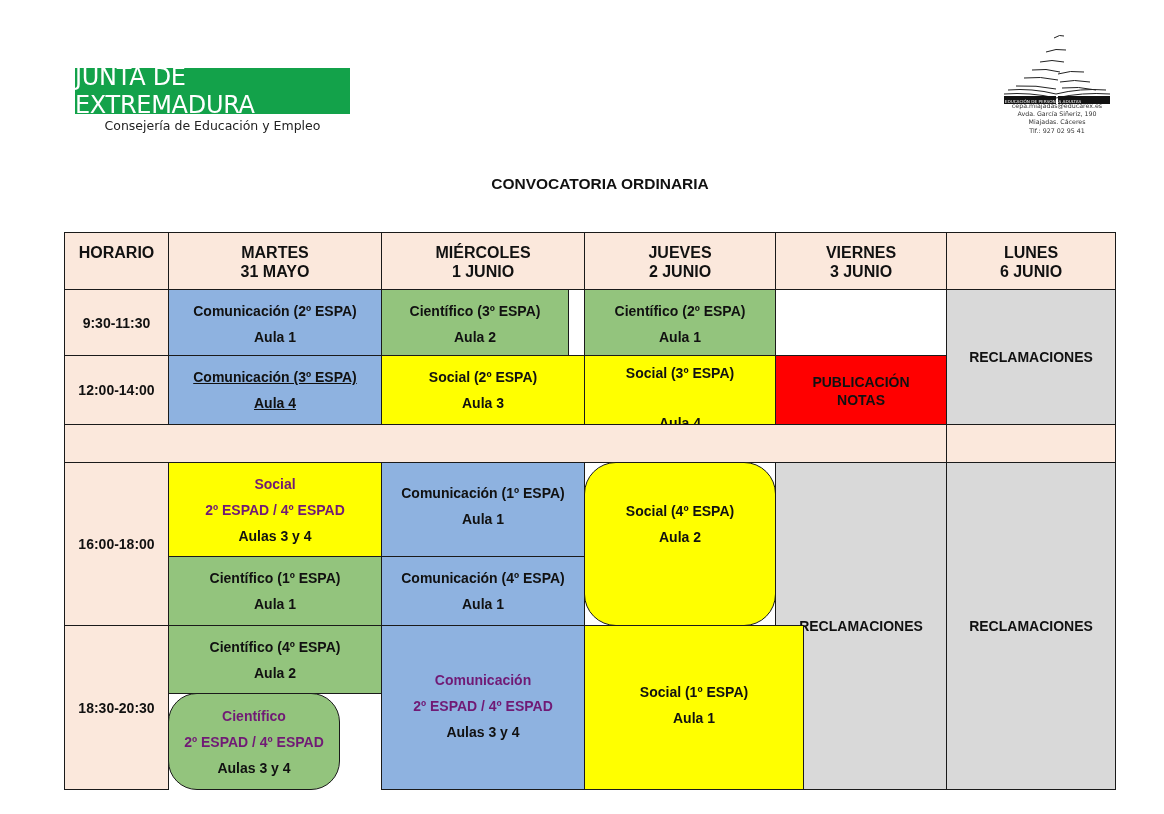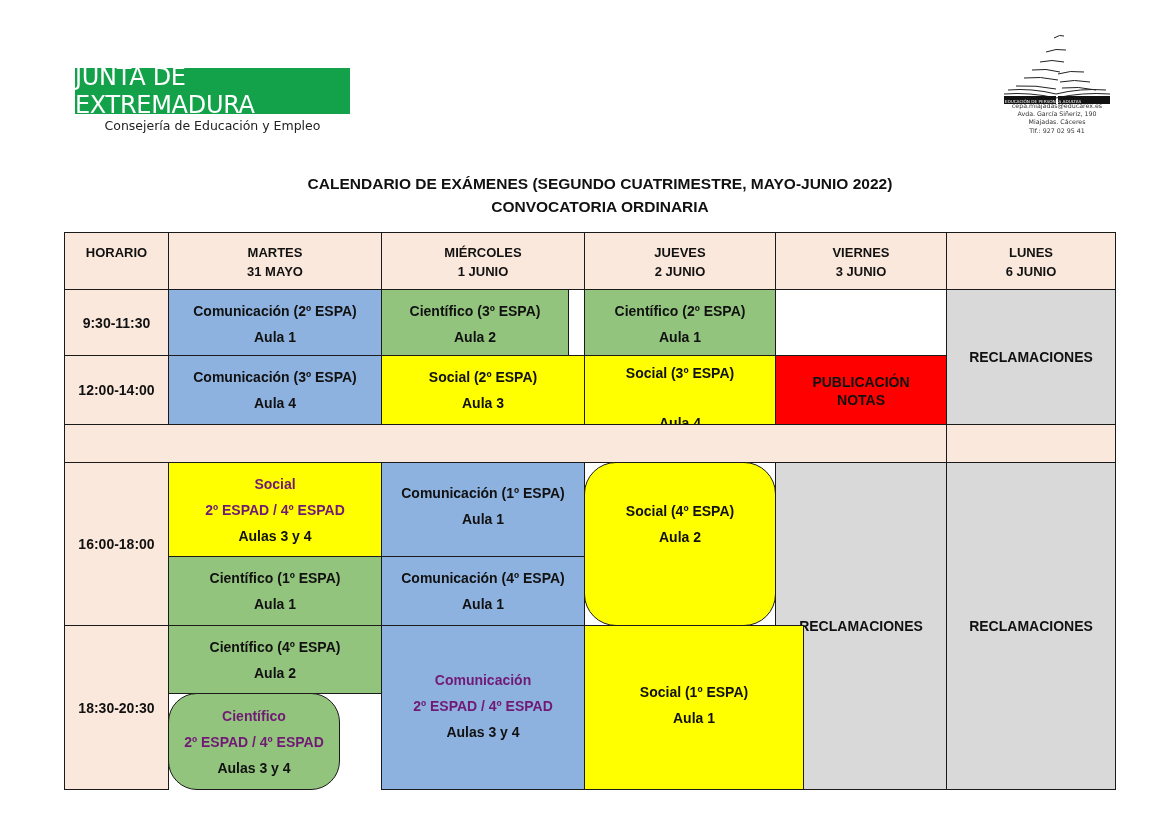--- a/index.html
+++ b/index.html
@@ -4,21 +4,21 @@
 <style>
   html, body { margin: 0; padding: 0; background: #ffffff; }
   body { width: 1164px; height: 814px; position: relative; overflow: hidden; font-family: "Liberation Sans", sans-serif; }
   .abs { position: absolute; box-sizing: border-box; }
   .logo-junta { left: 75px; top: 68px; width: 275px; height: 46px; background: #13a24a; color: #fff; display: flex; align-items: center; justify-content: center; font-family: "DejaVu Sans", sans-serif; font-size: 24px; letter-spacing: -0.3px; font-weight: normal; }
   .logo-sub { left: 75px; top: 118px; width: 275px; text-align: center; font-family: "DejaVu Sans", sans-serif; font-size: 12.5px; color: #222; }
   .cepa { left: 998px; top: 24px; width: 118px; height: 118px; }
   .cepa-text { left: 990px; top: 102px; width: 134px; text-align: center; font-size: 6.3px; line-height: 8.2px; color: #333; font-family: "DejaVu Sans", sans-serif; }
   .title { left: 180px; top: 172px; width: 840px; text-align: center; font-weight: bold; font-size: 15.5px; line-height: 23px; color: #111; }
   .cell { border: 1.3px solid #1a1a1a; display: flex; flex-direction: column; align-items: center; justify-content: center; text-align: center; font-weight: bold; font-size: 14px; color: #111; line-height: 26px; }
-  .hdr { background: #fbe8dc; line-height: 19px; font-size: 13px; justify-content: flex-start; padding-top: 10px; }
+  .hdr { background: #fbe8dc; line-height: 19px; font-size: 16px; justify-content: flex-start; padding-top: 10px; }
   .time { background: #fbe8dc; }
   .blue { background: #8eb2e0; }
   .green { background: #93c47d; }
   .yellow { background: #ffff00; }
   .gray { background: #d9d9d9; }
   .red { background: #ff0000; }
   .white { background: #ffffff; }
   .peach { background: #fbe8dc; }
   .rtxt { color: #701a75; }
   .top { justify-content: flex-start; padding-top: 8px; }
@@ -51,21 +51,20 @@
   <text x="32" y="78.5" font-size="4.2" fill="#fff" text-anchor="middle" font-family="DejaVu Sans, sans-serif">CENTRO DE EDUCACIÓN DE PERSONAS ADULTAS</text>
 </svg>
 <div class="abs cepa-text">
   <div>cepa.miajadas@educarex.es</div>
   <div>Avda. García Siñeriz, 190</div>
   <div>Miajadas. Cáceres</div>
   <div>Tlf.: 927 02 95 41</div>
 </div>
 
 <div class="abs title">
-  <div>CALENDARIO DE EXÁMENES (SEGUNDO CUATRIMESTRE, MAYO-JUNIO 2022)</div>
   <div>CONVOCATORIA ORDINARIA</div>
 </div>
 
 <div>
 
   <div class="abs cell hdr" style="left:64px;top:232px;width:105px;height:58px;">
     <span>HORARIO</span>
   </div>
   <div class="abs cell hdr" style="left:168px;top:232px;width:214px;height:58px;">
     <span>MARTES</span>
@@ -104,21 +103,21 @@
     <span>Aula 1</span>
   </div>
   <div class="abs cell white" style="left:775px;top:289px;width:172px;height:67px;"></div>
   <div class="abs cell gray" style="left:946px;top:289px;width:170px;height:136px;">
     <span>RECLAMACIONES</span>
   </div>
 
   <div class="abs cell time" style="left:64px;top:355px;width:105px;height:70px;">
     <span>12:00-14:00</span>
   </div>
-  <div class="abs cell blue top" style="left:168px;top:355px;width:214px;height:70px;">
+  <div class="abs cell blue top" style="left:168px;top:355px;width:214px;height:70px;text-decoration:underline;">
     <span>Comunicación (3º ESPA)</span>
     <span>Aula 4</span>
   </div>
   <div class="abs cell yellow top" style="left:381px;top:355px;width:204px;height:70px;">
     <span>Social (2º ESPA)</span>
     <span>Aula 3</span>
   </div>
   <div class="abs cell yellow top tight" style="left:584px;top:355px;width:192px;height:70px;gap:32px;">
     <span>Social (3º ESPA)</span>
     <span>Aula 4</span>

